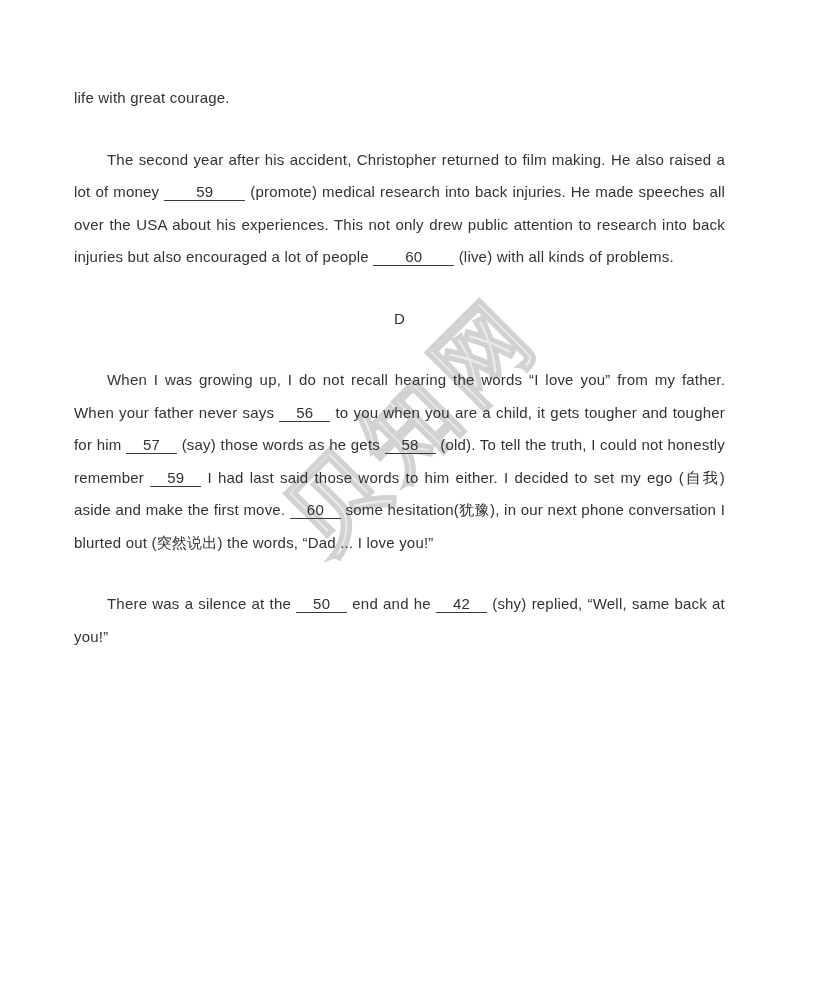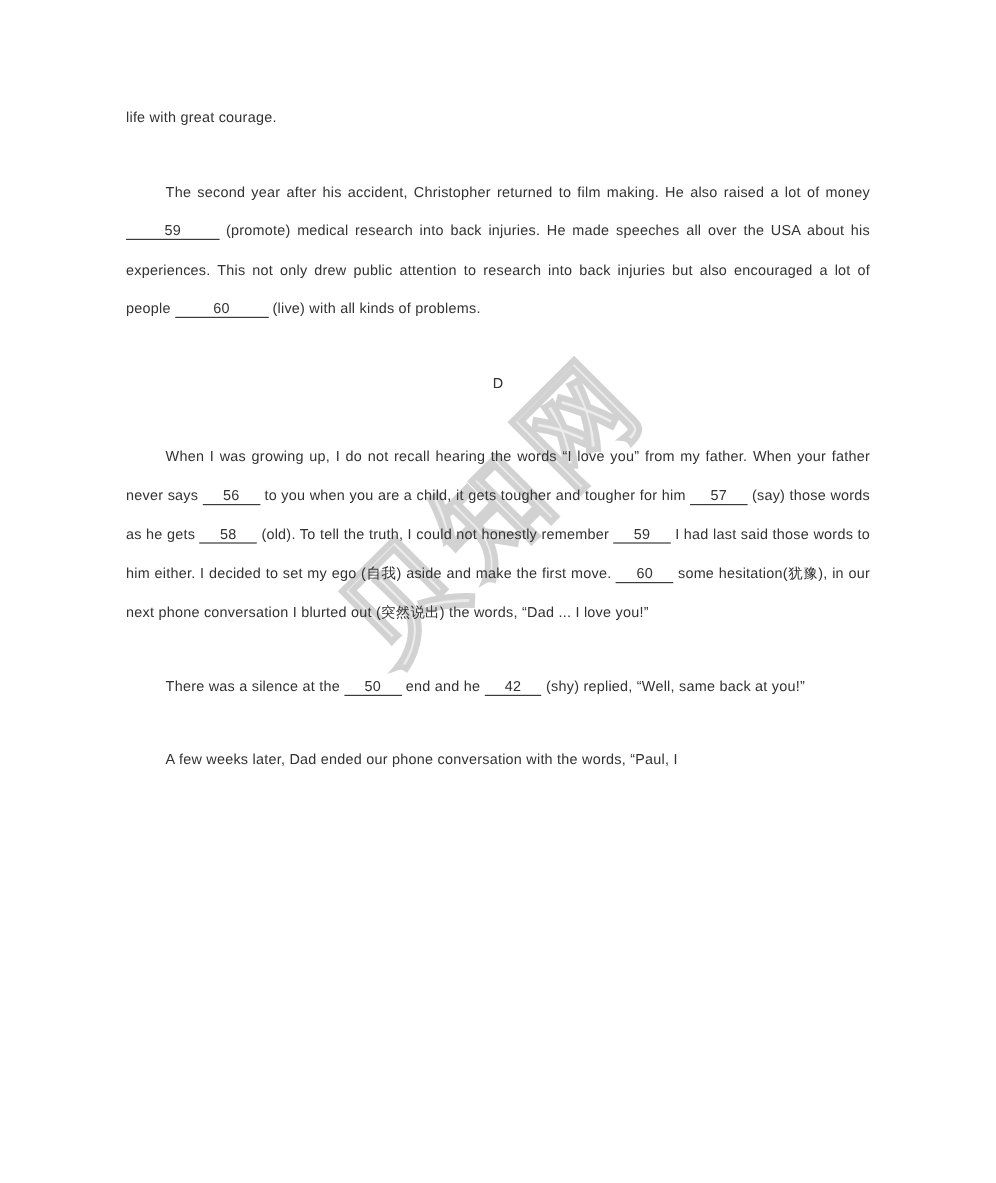--- a/index.html
+++ b/index.html
@@ -32,23 +32,23 @@
     font-weight: bold;
     color: #ececec;
     -webkit-text-stroke: 2px #d2d2d2;
     pointer-events: none;
     user-select: none;
     white-space: nowrap;
   }
   .content {
     position: absolute;
     inset: 0;
-    padding: 82px 105px 0 105px;
+    padding: 82px 105px 0 74px;
     color: #323232;
-    font-size: 12px;
+    font-size: 15px;
     line-height: 32.5px;
     letter-spacing: 0.2px;
   }
   .para {
     margin: 0 0 29px 0;
     text-align: justify;
   }
   .para.indent {
     text-indent: 33px;
   }
@@ -79,16 +79,15 @@
 
     <p class="para indent">The second year after his accident, Christopher returned to film making. He also raised a lot of money <span class="blank wide">59</span> (promote) medical research into back injuries. He made speeches all over the USA about his experiences. This not only drew public attention to research into back injuries but also encouraged a lot of people <span class="blank wide">60</span> (live) with all kinds of problems.</p>
 
     <p class="para heading">D</p>
 
     <p class="para indent">When I was growing up, I do not recall hearing the words “I love you” from my father. When your father never says <span class="blank">56</span> to you when you are a child, it gets tougher and tougher for him <span class="blank">57</span> (say) those words as he gets <span class="blank">58</span> (old). To tell the truth, I could not honestly remember <span class="blank">59</span> I had last said those words to him either. I decided to set my ego (自我) aside and make the first move. <span class="blank">60</span> some hesitation(犹豫), in our next phone conversation I blurted out (突然说出) the words, “Dad ... I love you!”</p>
 
     <p class="para indent">There was a silence at the <span class="blank">50</span> end and he <span class="blank">42</span> (shy) replied, “Well, same back at you!”</p>
 
 
-    <p class="para indent">A few weeks later, Dad ended our phone conversation with the words, “Paul, I</p>
 
   </div>
 </div>
 
 </body></html>

